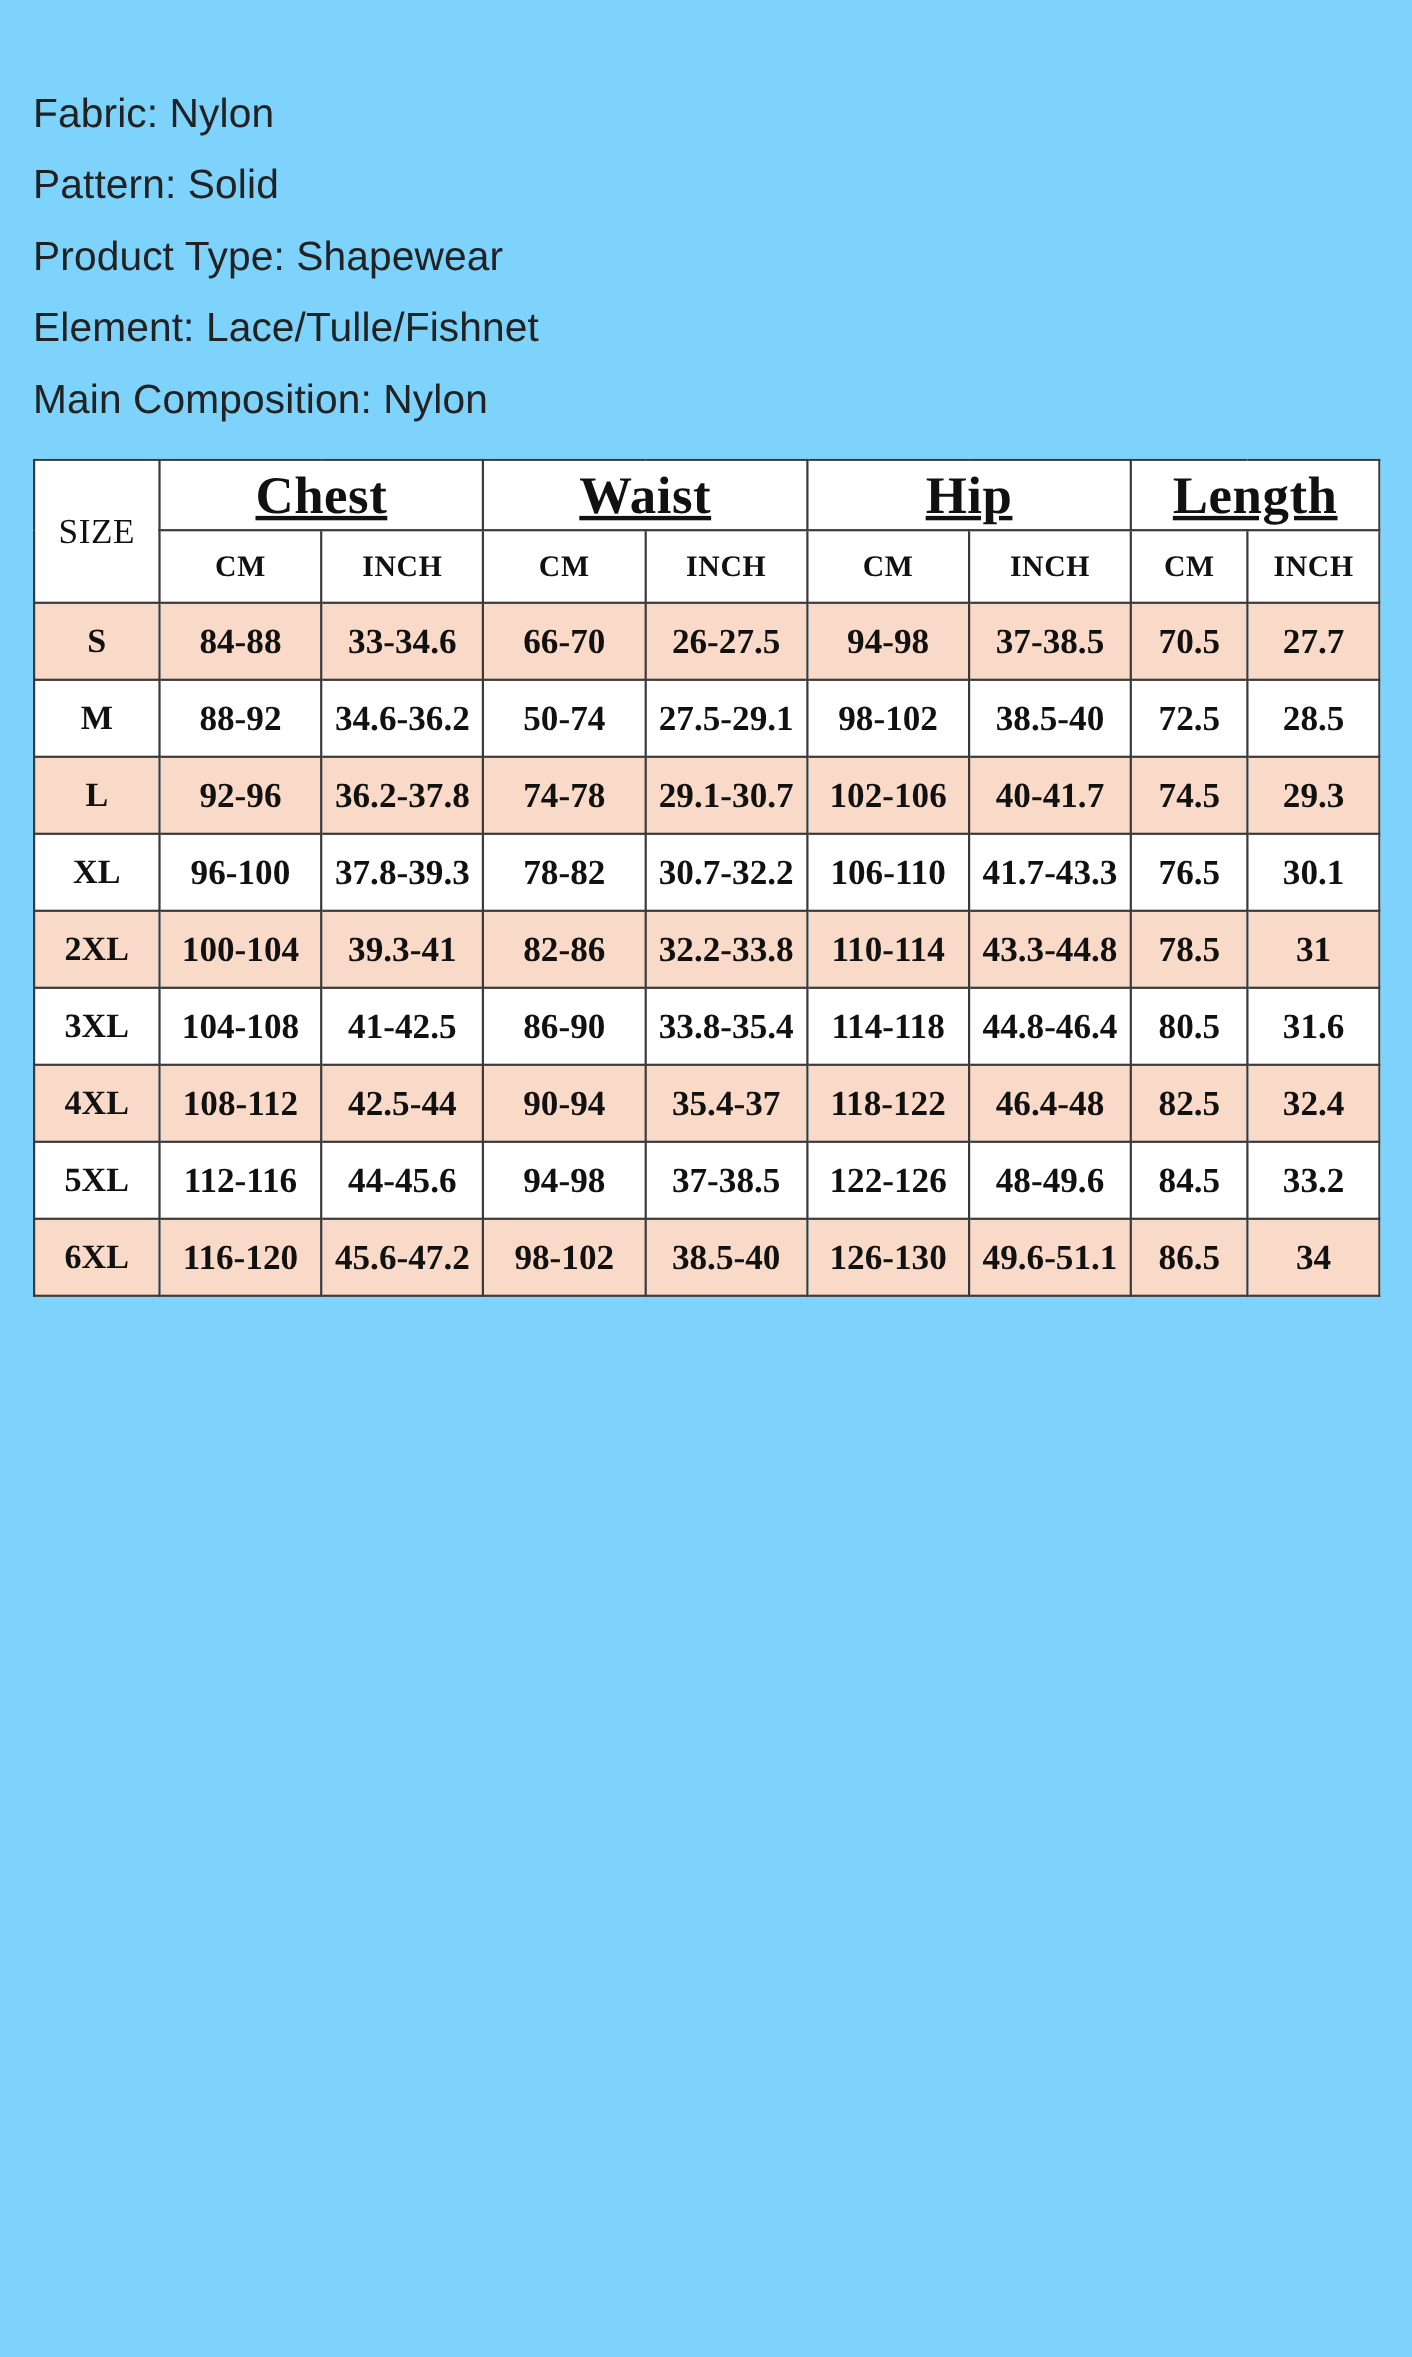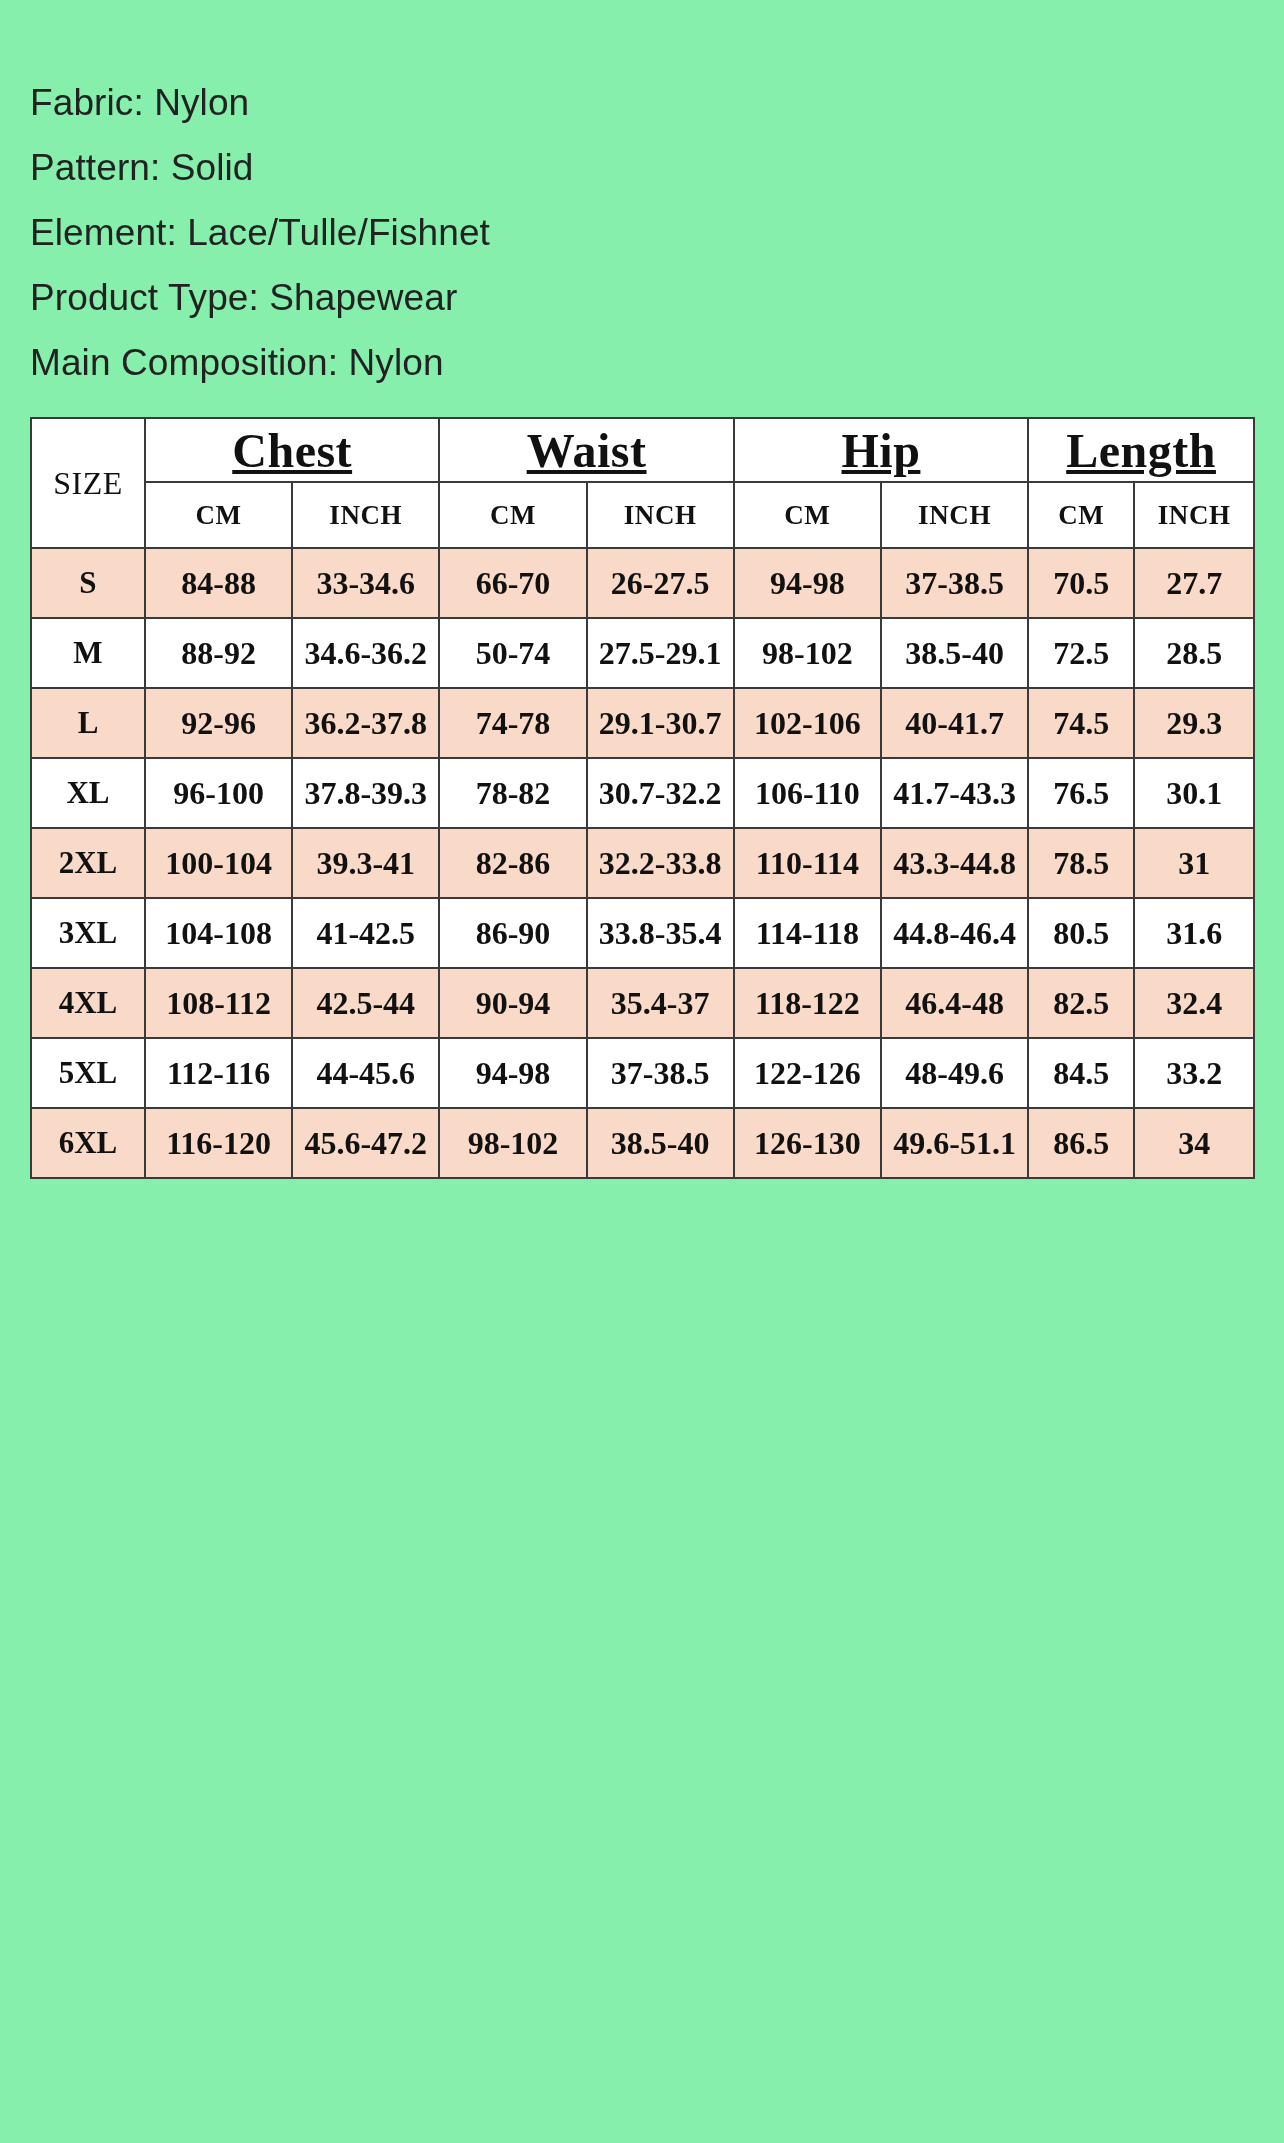--- a/index.html
+++ b/index.html
@@ -11,21 +11,21 @@
     width: 1284px;
     min-height: 2143px;
     font-family: "Liberation Sans", sans-serif;
     color: #1a1a1a;
   }
   .page {
     width: 1284px;
     min-height: 2143px;
     box-sizing: border-box;
     padding: 70px 0 0 0;
-    background: #86efac;
+    background: #7dd3fc;
   }
   .spec-list {
     margin: 0 0 22px 30px;
   }
   .spec-line {
     font-family: "Liberation Sans", sans-serif;
     font-size: 37px;
     line-height: 65px;
     color: #222222;
     letter-spacing: 0.1px;
@@ -103,22 +103,22 @@
   }
 </style>
 </head>
 <body>
 
 <div class="page">
 
   <div class="spec-list">
     <div class="spec-line">Fabric: Nylon</div>
     <div class="spec-line">Pattern: Solid</div>
+    <div class="spec-line">Product Type: Shapewear</div>
     <div class="spec-line">Element: Lace/Tulle/Fishnet</div>
-    <div class="spec-line">Product Type: Shapewear</div>
     <div class="spec-line">Main Composition: Nylon</div>
   </div>
 
   <div class="table-wrap">
     <table class="size-chart">
       <colgroup>
         <col class="c-size">
         <col class="c-unit-a">
           <col class="c-unit-b">
         <col class="c-unit-a">

